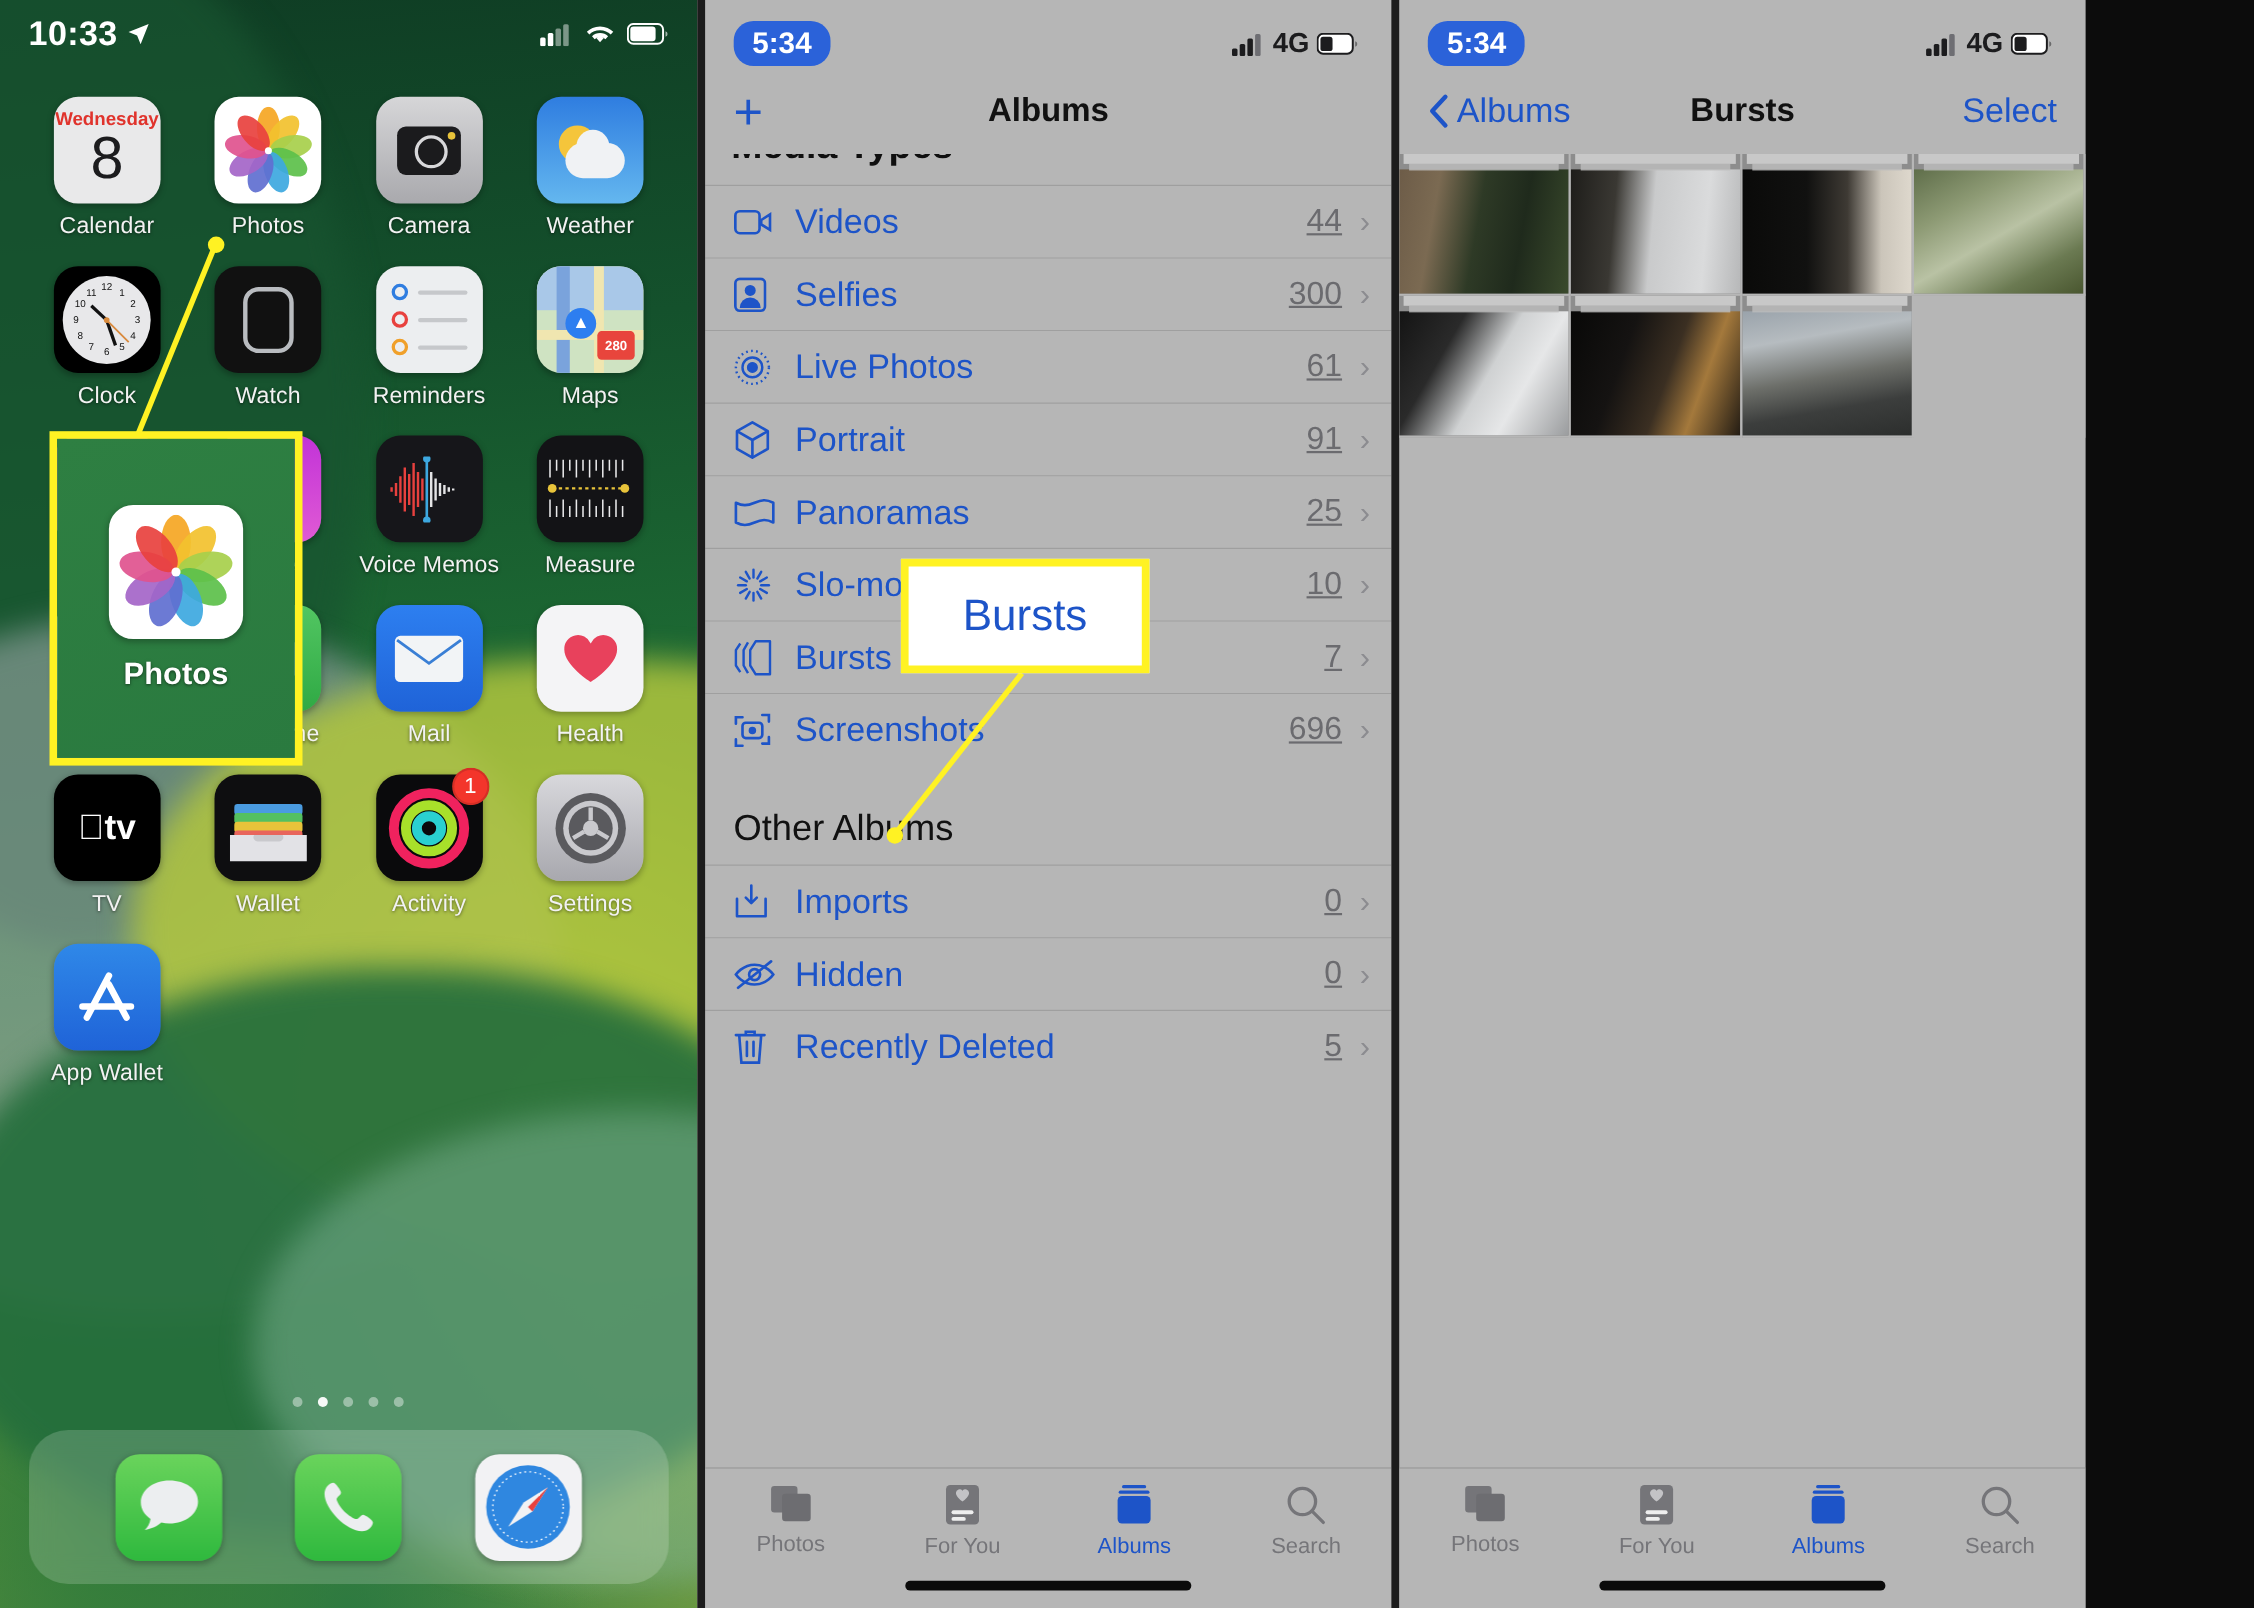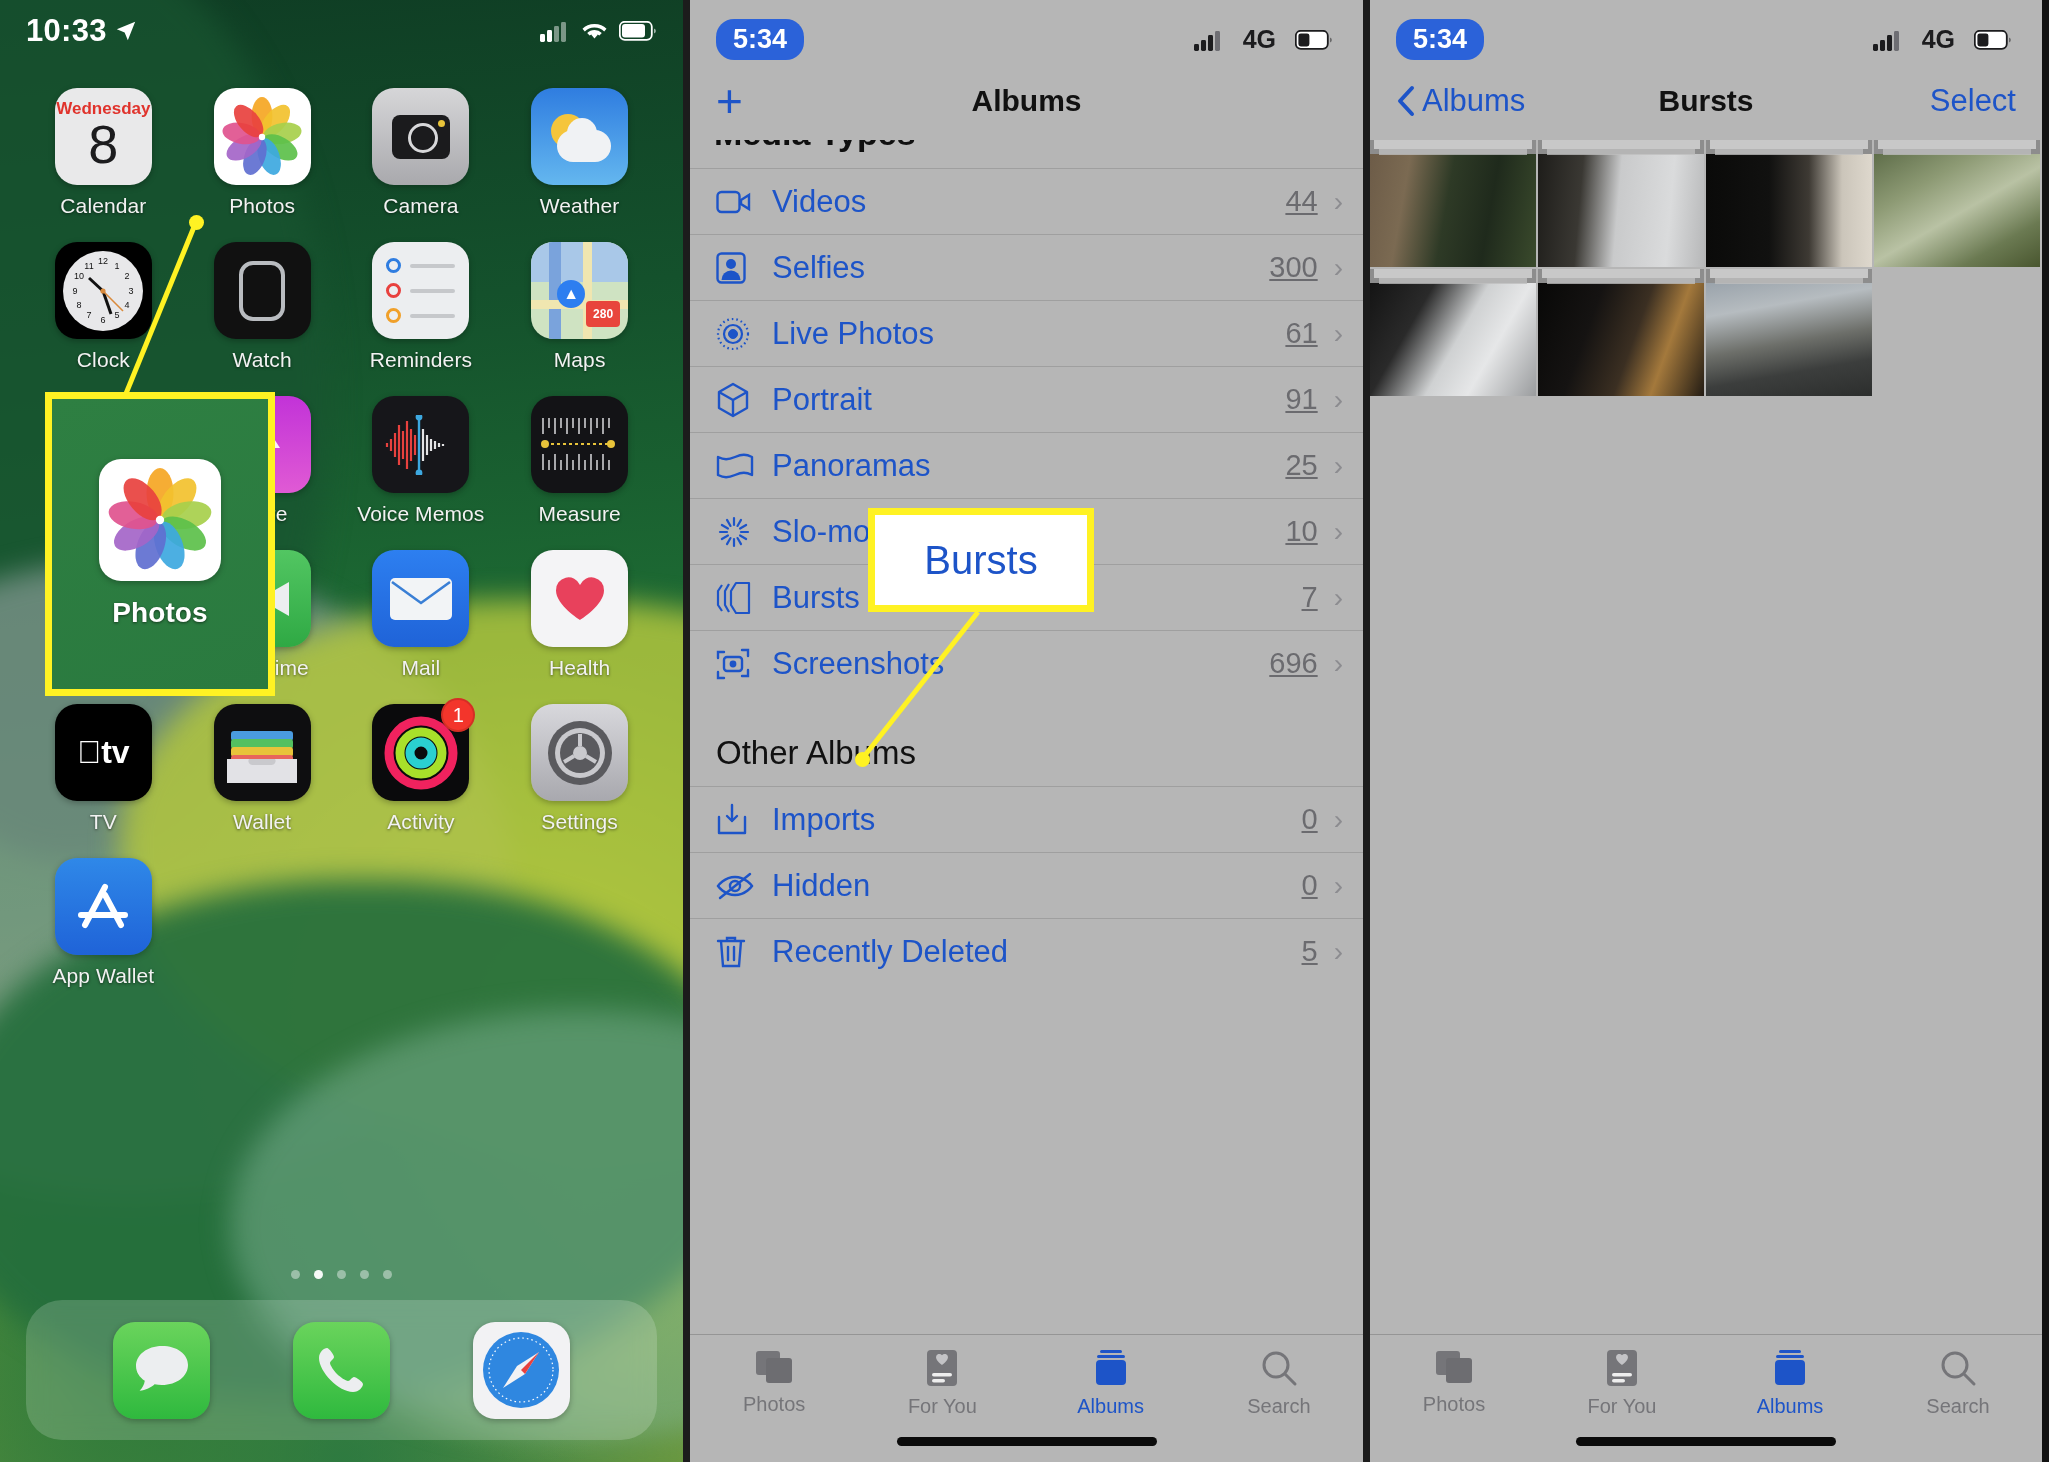--- a/index.html
+++ b/index.html
@@ -1,19 +1,19 @@
 <!DOCTYPE html>
 <html><head>
 <meta charset="utf-8">
 <style>
   * { margin:0; padding:0; box-sizing:border-box; }
   html,body{ width:2049px; height:1462px; overflow:hidden; background:#0c0c0c;
     font-family:"Liberation Sans", sans-serif; -webkit-font-smoothing:antialiased; }
 
-  .stage{ position:relative; width:2049px; height:1462px; display:flex; background:#111; }
+  .stage{ position:relative; width:1896px; height:1462px; display:flex; background:#111; }
 
   
   .panel-home{ position:relative; width:683px; height:1462px; overflow:hidden;
     background:
       radial-gradient(120% 70% at 18% 92%, #2f7a3a 0%, rgba(47,122,58,0) 58%),
       radial-gradient(90% 45% at 78% 72%, #b9cf3f 0%, rgba(185,207,63,0) 62%),
       radial-gradient(130% 60% at 50% 100%, #2d7a46 0%, rgba(45,122,70,0) 70%),
       linear-gradient(175deg,#0f3d24 0%,#14512c 22%,#1d6a33 44%,#2f7d3a 60%,#57913c 74%,#8fae3d 86%,#9bb03c 100%);
   }
   .home-blobs{ position:absolute; inset:0; }
@@ -103,21 +103,21 @@
     display:flex; flex-direction:column; align-items:center; justify-content:center; z-index:21;
     background:linear-gradient(160deg,#2e7f42,#2a7a3f); }
   .hl-photos-inner .app-icon{ width:122px;height:122px; }
   .hl-photos-inner .app-label{ font-size:28px; font-weight:600; margin-top:16px; color:#fff;}
 
   
   .panel-albums{ position:relative; width:680px; height:1462px; background:#b6b6b6; overflow:hidden;
     border-left:7px solid #1c1c1c; }
   .ios-statusbar{ height:62px; display:flex; align-items:center; justify-content:space-between; padding:17px 30px 0 26px; }
   .time-pill{ background:#2b62d9; color:#fff; border-radius:18px; padding:5px 17px; font-size:27px; font-weight:600; }
-  .sb2-right{ display:flex; align-items:center; gap:19px; color:#1c1c1e; font-size:25px; font-weight:600; }
+  .sb2-right{ display:flex; align-items:center; gap:7px; color:#1c1c1e; font-size:25px; font-weight:600; }
   .navbar{ height:78px; display:flex; align-items:center; justify-content:center; position:relative; }
   .navbar .title{ font-size:30px; font-weight:700; color:#111; }
   .nav-plus{ position:absolute; left:26px; color:#1d54c8; font-size:46px; font-weight:300; line-height:1; }
   .hdr-clip{ height:28px; overflow:hidden; position:relative; }
   .hdr-clip .scrolled{ position:absolute; left:24px; top:-26px; font-size:34px; font-weight:700; color:#0f0f0f; }
 
   .list{ }
   .list-row{ display:flex; align-items:center; height:66px; padding-left:26px; padding-right:20px;
     border-top:1px solid rgba(0,0,0,.12); }
   .list-row .licon{ width:56px; display:flex; align-items:center; justify-content:flex-start; color:#1d54c8; }

